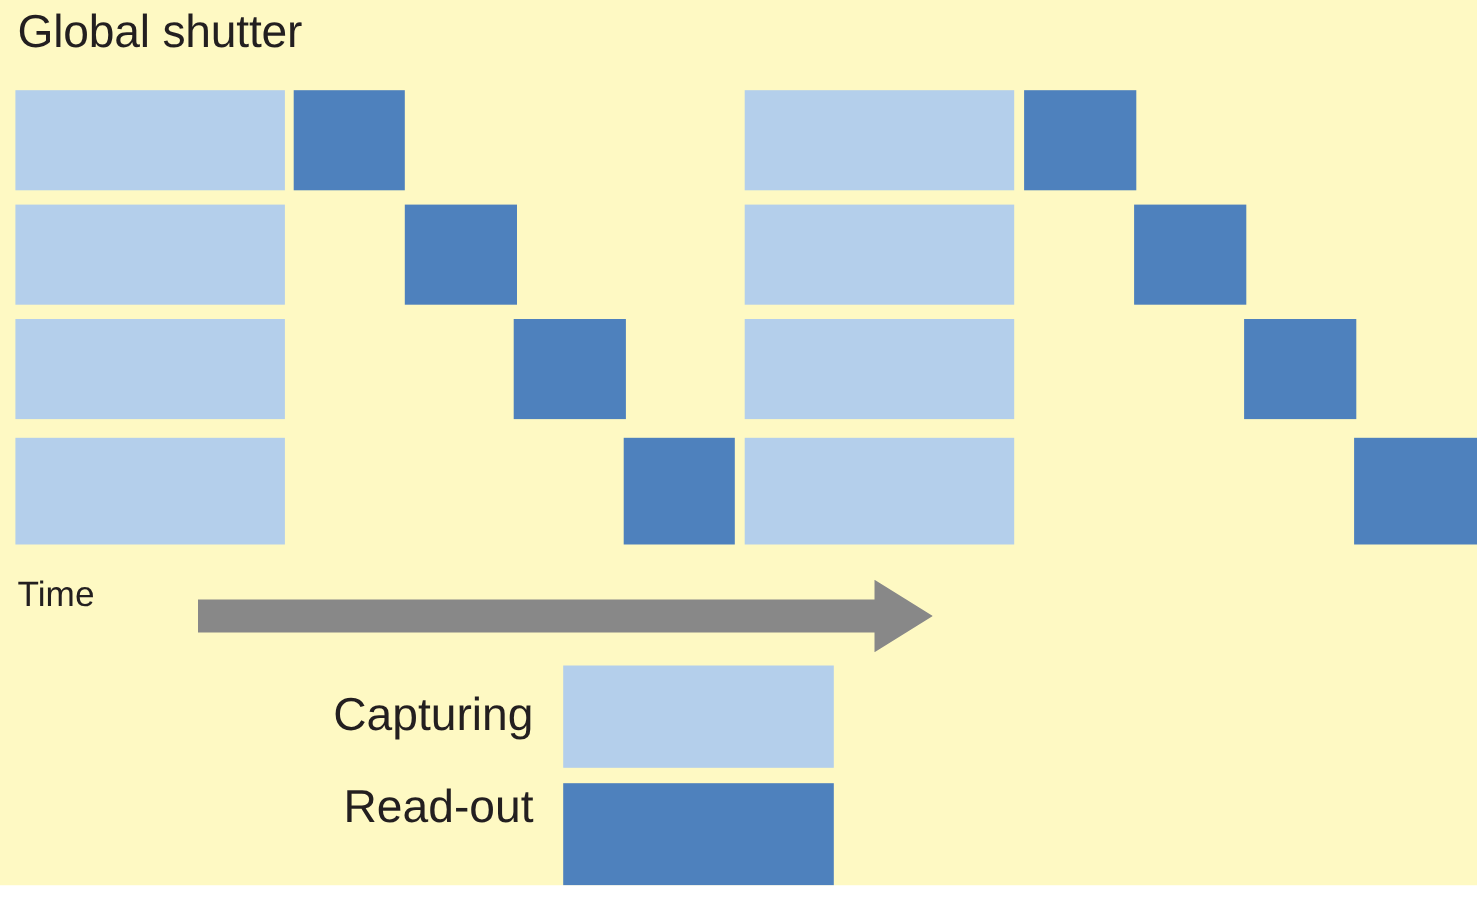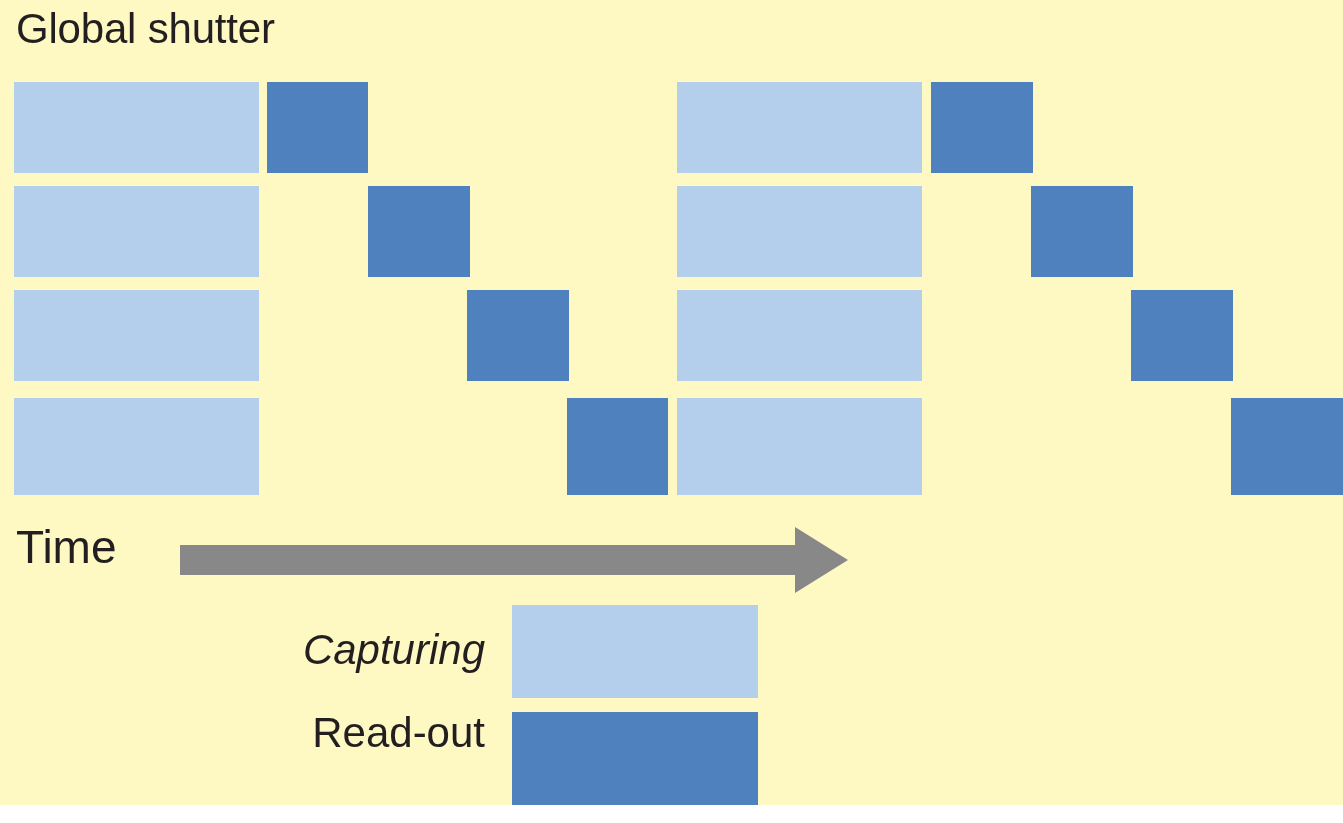--- a/index.html
+++ b/index.html
@@ -38,21 +38,21 @@
     box-sizing: border-box;
   }
   .block.capture { background: #b4cfeb; }
   .block.readout { background: #4e81bd; }
 
   
   .time-label {
     position: absolute;
     left: 16px;
     top: 524px;
-    font-size: 46px;
+    font-size: 32px;
     line-height: 1.0;
     color: #231f20;
     white-space: nowrap;
   }
   .arrow {
     position: absolute;
     left: 180px;
     top: 527px;
     width: 668px;
     height: 66px;
@@ -105,21 +105,21 @@
       <div class="block readout" style="left: 1231px; top: 398px; width: 112px; height: 97px; background: rgb(78, 129, 189);"></div>
     </div>
 
   <div class="time-label">Time</div>
 
   <svg class="arrow" viewBox="0 0 668 66" preserveAspectRatio="none" aria-hidden="true">
     <polygon id="arrow-shape" points="0,18 615,18 615,0 668,33 615,66 615,48 0,48" fill="#888888"></polygon>
   </svg>
 
   <div id="legend-layer">
-      <div class="legend-text-box" style="top: 629px; font-style: italic;">
+      <div class="legend-text-box" style="top: 629px;">
         <div class="legend-label" style="position: static; text-align: right;">Capturing</div>
       </div>
       <div class="legend-swatch" style="top: 605px; height: 93px; background: rgb(180, 207, 235);"></div>
       <div class="legend-text-box" style="top: 712px;">
         <div class="legend-label" style="position: static; text-align: right;">Read-out</div>
       </div>
       <div class="legend-swatch" style="top: 712px; height: 93px; background: rgb(78, 129, 189);"></div>
     </div>
 
 </div>

